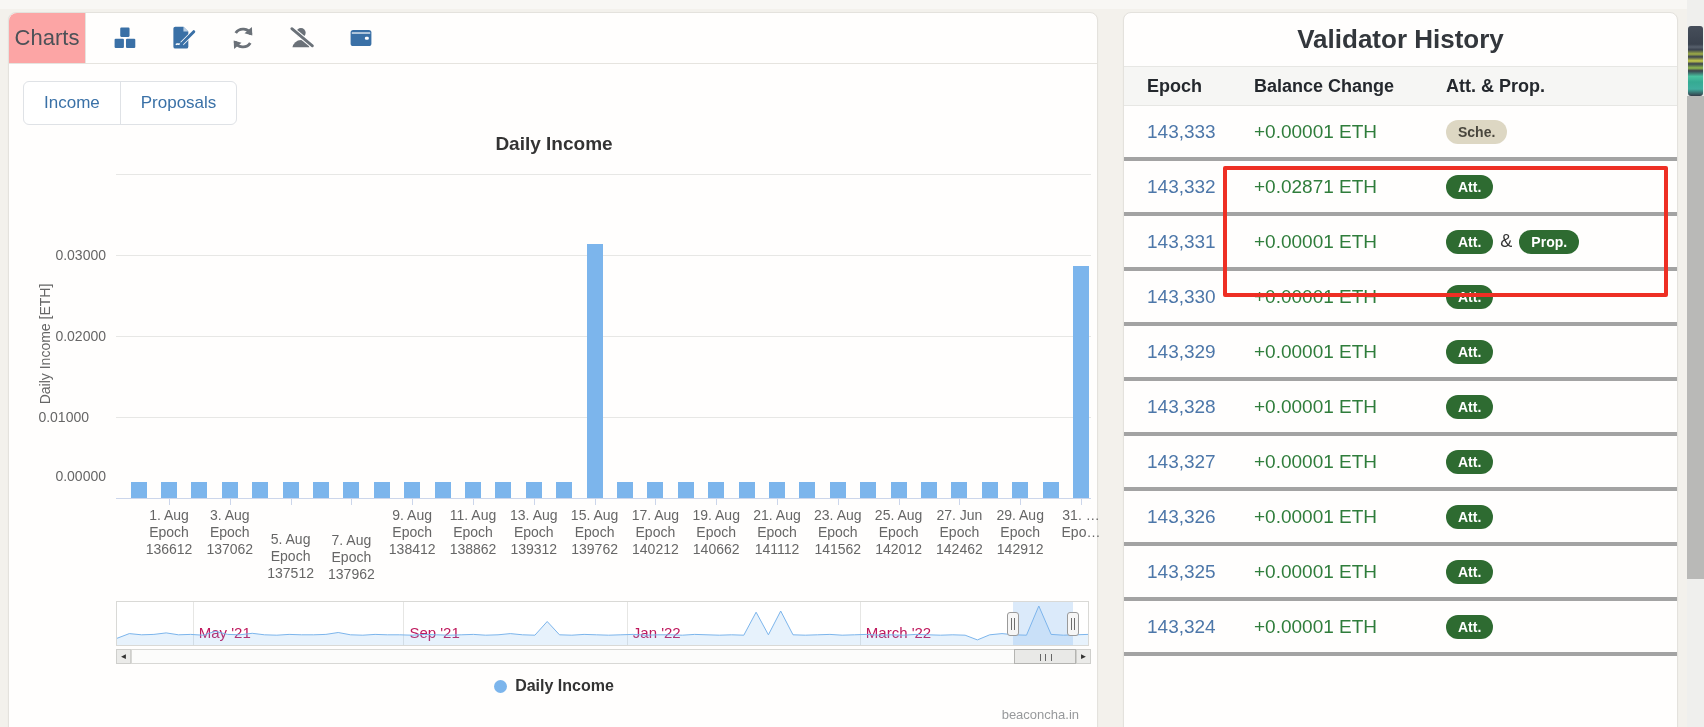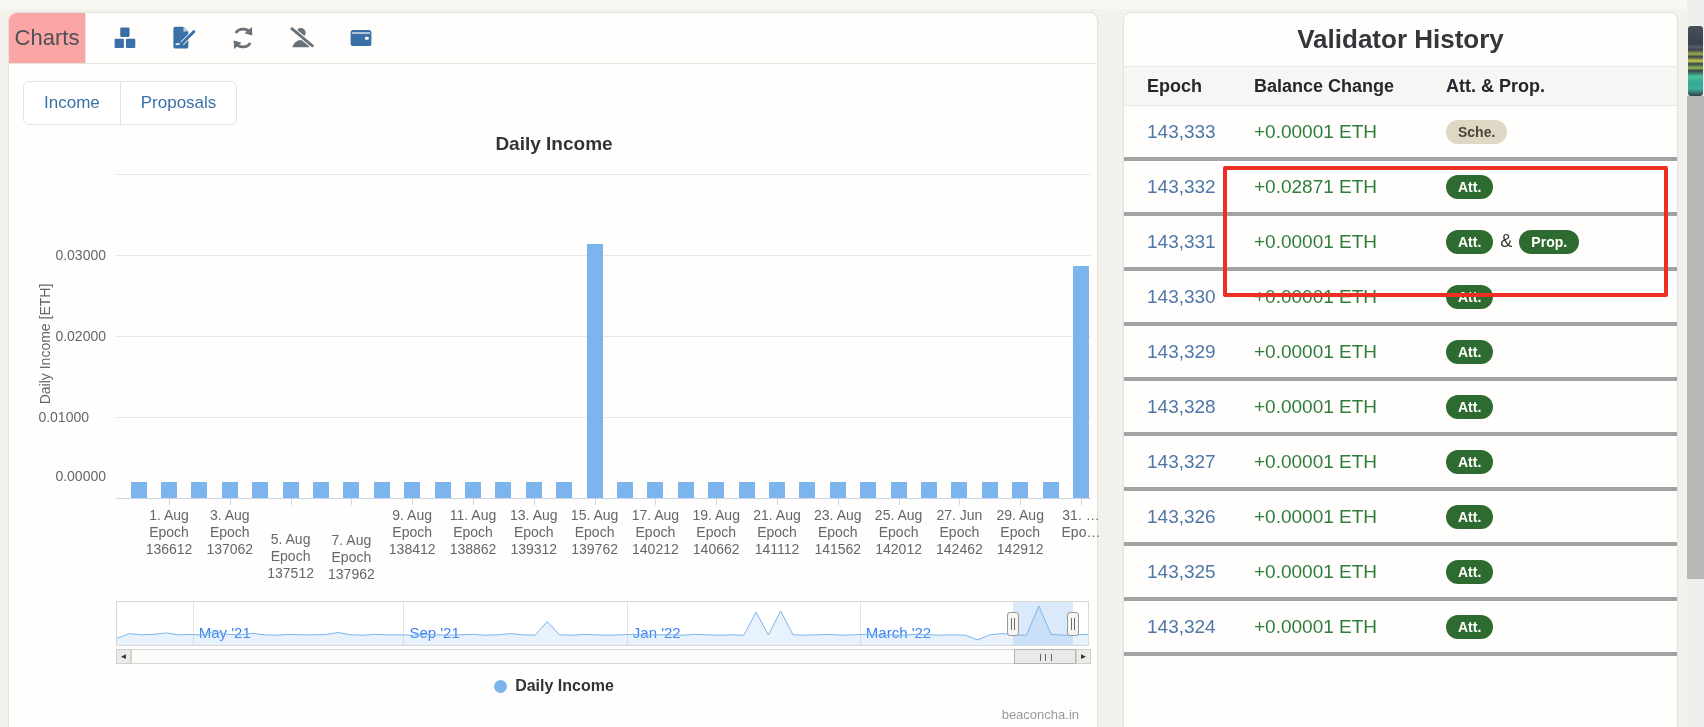--- a/index.html
+++ b/index.html
@@ -32,21 +32,21 @@
   .axisline{position:absolute;height:1px;background:#ccd6eb;}
   .ytick{position:absolute;width:76px;text-align:right;font-size:14px;color:#666;}
   .bar{position:absolute;background:#7cb5ec;}
   .xtickmark{position:absolute;width:1px;height:6px;background:#ccd6eb;}
   .xticklab{position:absolute;width:76px;text-align:center;font-size:14px;color:#666;line-height:17px;}
 
   
   .navigator{position:absolute;left:107px;top:588px;width:973px;height:45px;
     border:1px solid #d9d9d6;box-sizing:border-box;background:#fff;}
   .nav-grid{position:absolute;top:0;width:1px;height:100%;background:#e6e6e4;}
-  .nav-label{position:absolute;top:22px;font-size:15px;color:#3b82f6;white-space:nowrap;}
+  .nav-label{position:absolute;top:22px;font-size:15px;color:#be185d;white-space:nowrap;}
   .nav-sel{position:absolute;top:0;height:100%;background:rgba(124,181,236,.28);}
   .nav-handle{position:absolute;top:50%;margin-top:-12px;width:12px;height:24px;background:#f6f6f6;
     border:1px solid #9a9a9a;border-radius:3px;box-sizing:border-box;cursor:ew-resize;}
   .nav-handle::before{content:"";position:absolute;left:3px;top:5px;width:1px;height:12px;background:#6e6e6e;}
   .nav-handle::after{content:"";position:absolute;left:6px;top:5px;width:1px;height:12px;background:#6e6e6e;}
 
   
   .cscroll{position:absolute;left:107px;top:636px;width:975px;height:15px;}
   .cscroll .track{position:absolute;left:15px;right:15px;top:0;height:15px;background:#fcfcfb;border:1px solid #d8d8d5;box-sizing:border-box;}
   .cs-btn{position:absolute;top:0;width:15px;height:15px;background:#ebebe9;border:1px solid #cfcfcc;

